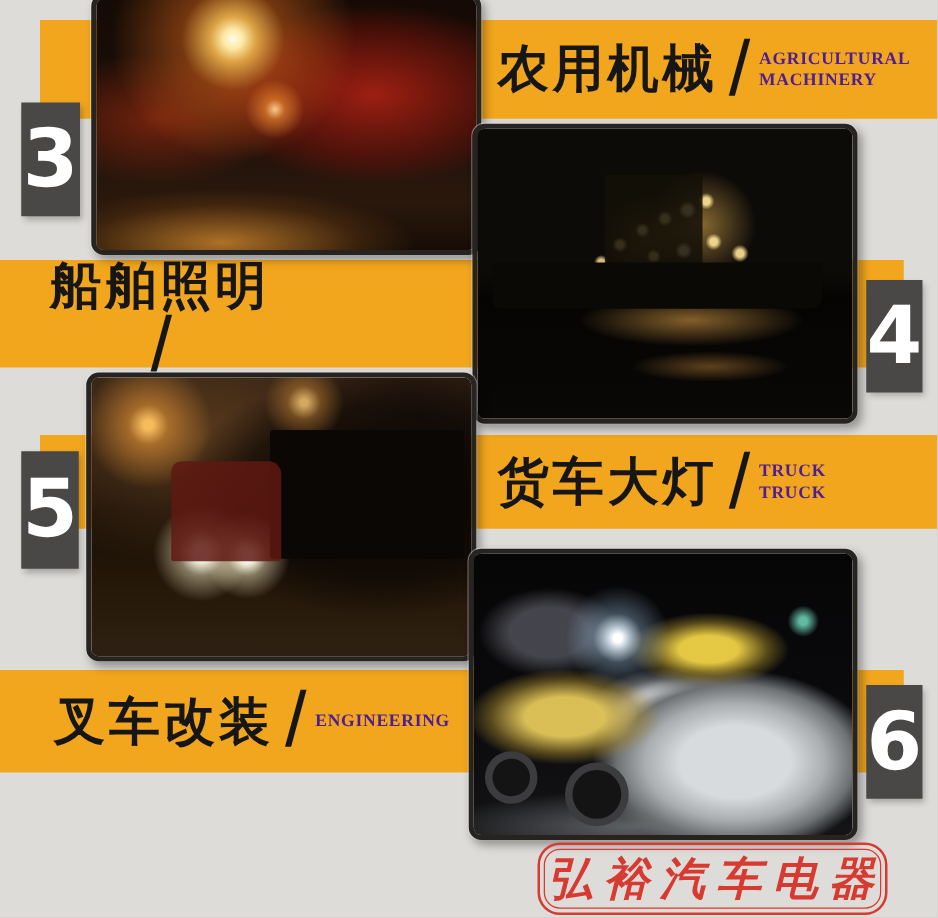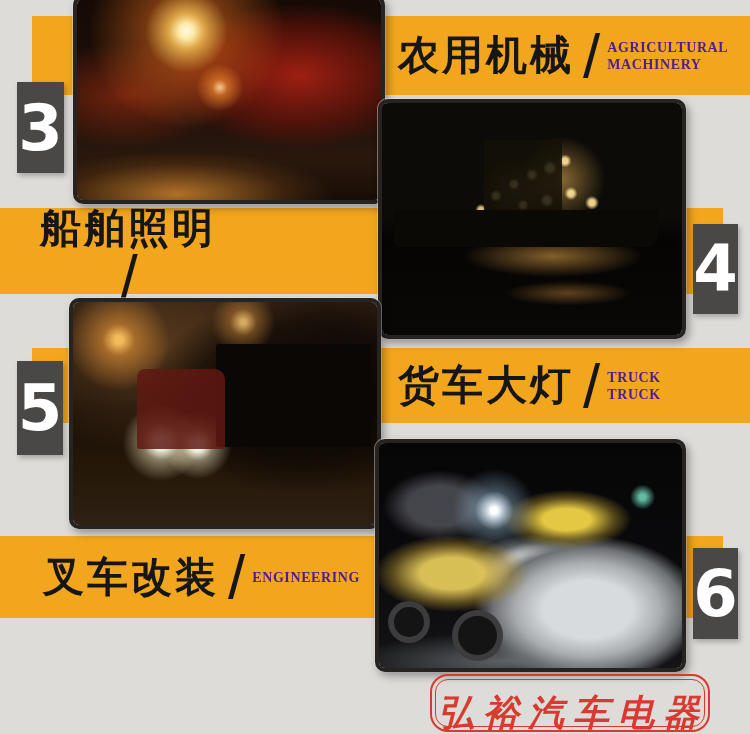--- a/index.html
+++ b/index.html
@@ -111,21 +111,21 @@
   }
   .badge-3{left:17px;top:82px;width:47px;height:91px;}
   .badge-4{left:693px;top:224px;width:45px;height:90px;}
   .badge-5{left:17px;top:361px;width:46px;height:94px;}
   .badge-6{left:693px;top:548px;width:45px;height:91px;}
   .badge .num{color:var(--number-text,#fff);font-size:64px;font-weight:700;line-height:1;font-family:"DejaVu Sans","Liberation Sans",sans-serif;}
   
   .seal{
     position:absolute;left:430px;top:674px;width:280px;height:58px;z-index:30;
     border:2.5px solid var(--seal-red,#d63a30);border-radius:18px;box-sizing:border-box;
-    display:flex;align-items:flex-end;justify-content:center;
+    display:flex;align-items:center;justify-content:center;
   }
   .seal::before{
     content:"";position:absolute;inset:3px;border:1.5px solid var(--seal-red,#d63a30);border-radius:13px;
   }
   .seal-text{
     font-family:"DejaVu Serif","Liberation Serif",serif;font-style:italic;
     font-size:36px;font-weight:700;letter-spacing:9px;color:var(--seal-red,#d63a30);
     line-height:1;white-space:nowrap;padding-left:6px;
   }
 </style>

